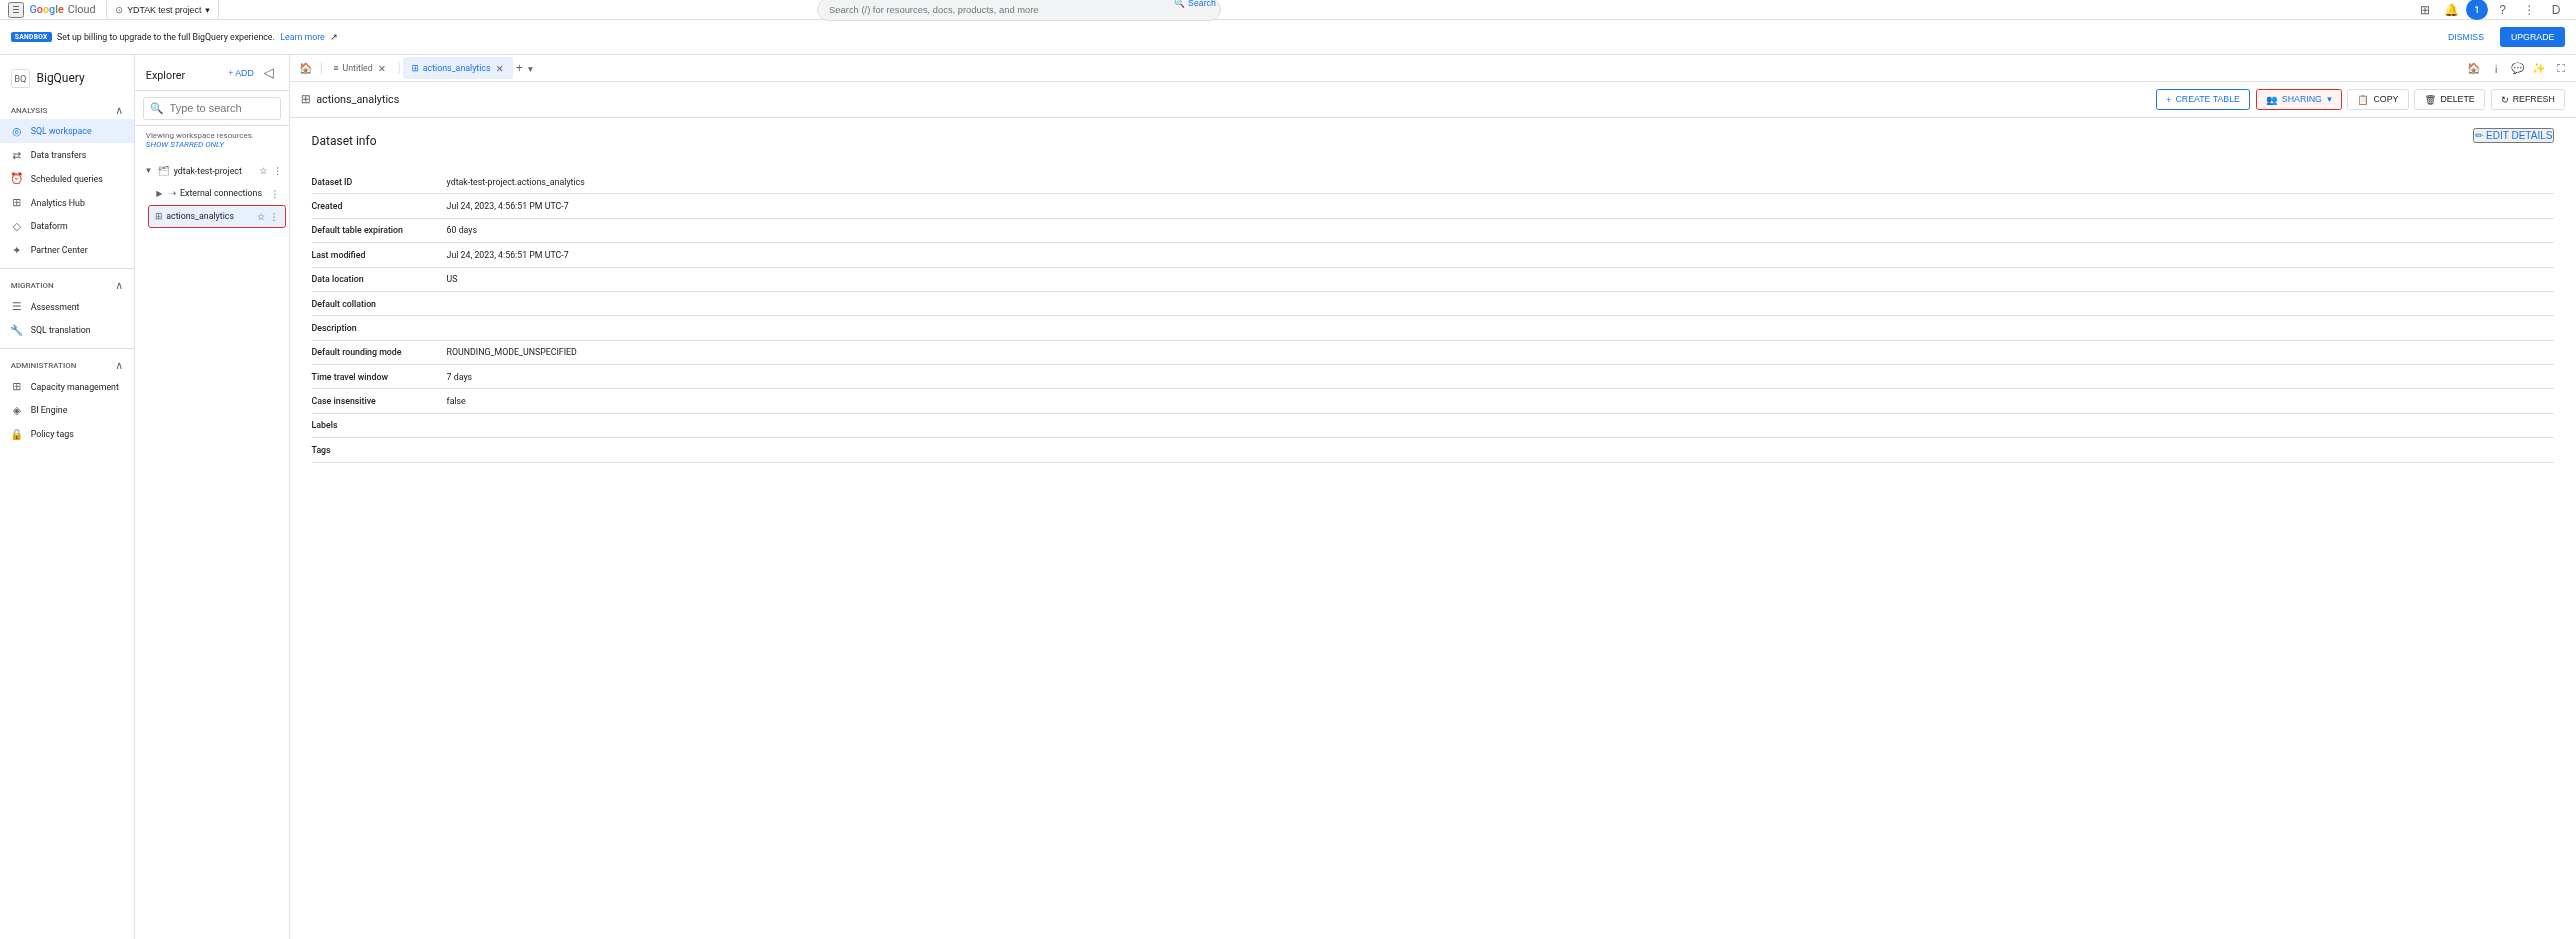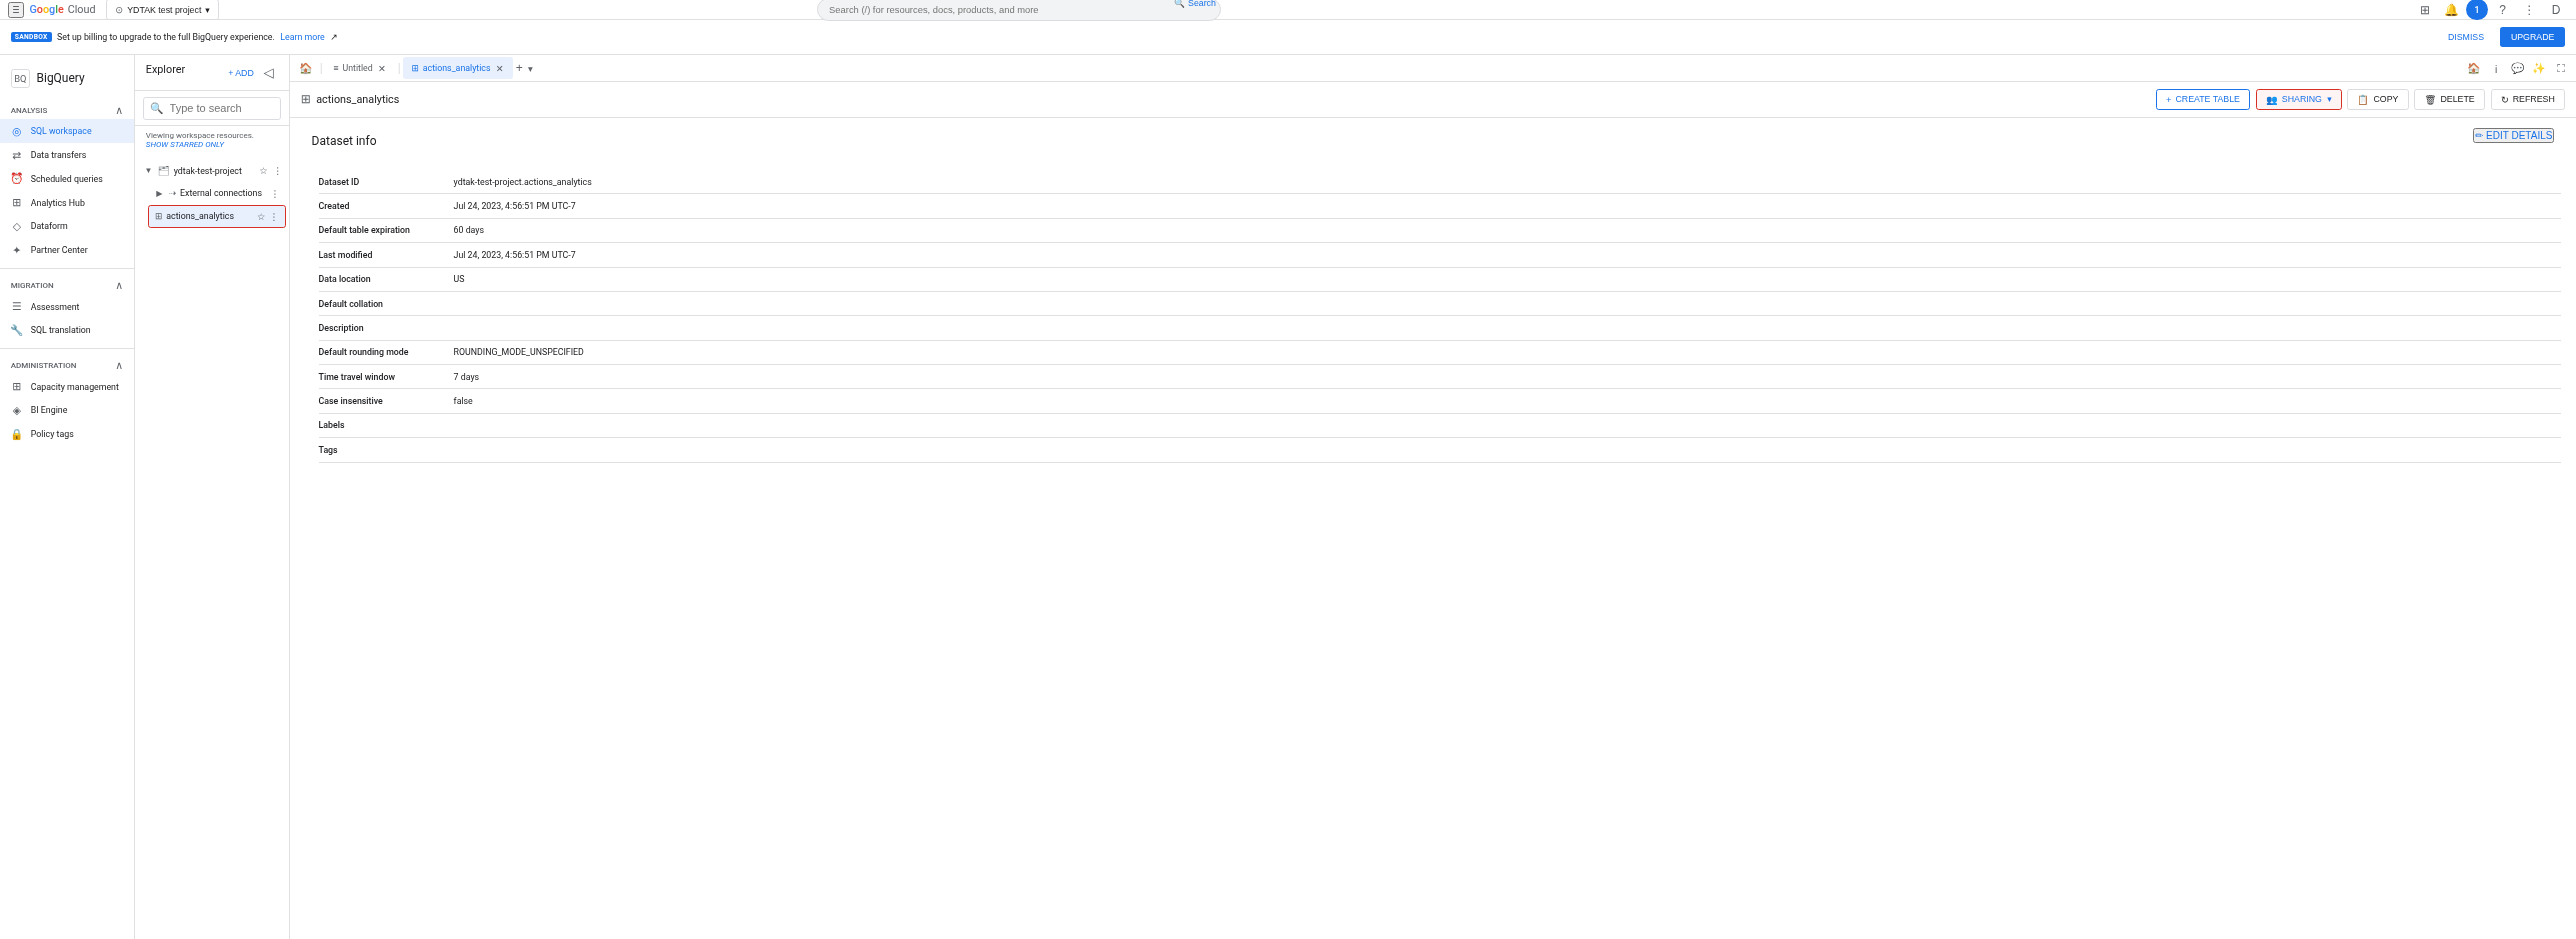--- a/index.html
+++ b/index.html
@@ -111,21 +111,21 @@
     .explorer-panel {
       display: flex; height: 100%; overflow: hidden;
     }
 
     
     .explorer-sidebar {
       width: 155px; min-width: 155px; border-right: 0.7px solid #e0e0e0;
       display: flex; flex-direction: column; overflow: hidden;
     }
     .explorer-header {
-      display: flex; align-items: flex-start; justify-content: space-between;
+      display: flex; align-items: flex-end; justify-content: space-between;
       padding: 8px 10.8px; border-bottom: 0.7px solid #e0e0e0;
     }
     .explorer-title { font-size: 10.8px; font-weight: 400; color: #202124; }
     .explorer-actions { display: flex; align-items: center; gap: 5.4px; }
     .add-btn {
       display: flex; align-items: center; gap: 2.7px; color: #1a73e8;
       font-size: 8.8px; font-weight: 500; cursor: pointer; background: none; border: none;
     }
     .collapse-panel-btn {
       width: 19px; height: 19px; display: flex; align-items: center; justify-content: center;
@@ -212,21 +212,21 @@
     .toolbar-btn.create-table { color: #1a73e8; border-color: #1a73e8; }
     .toolbar-btn.sharing { color: #1a73e8; border-color: #d93025; border-width: 1.3px; background: #fff4f4; }
     .toolbar-btn.sharing .dropdown-arrow { margin-left: 1.3px; }
     .toolbar-btn .btn-icon { font-size: 9.4px; }
     .dataset-content { padding: 16px 21.6px; }
     .dataset-info-title { font-size: 12px; font-weight: 400; color: #202124; margin-bottom: 9px; }
     .edit-details-link {
       display: flex; align-items: center; gap: 2.7px; color: #1a73e8;
       font-size: 10px; font-weight: 500; cursor: pointer; float: right; margin-top: -19px;
     }
-    .info-table { width: 100%; border-collapse: collapse; margin-left: 7px; }
+    .info-table { width: 100%; border-collapse: collapse; }
     .info-table tr { border-bottom: 0.7px solid #e0e0e0; }
     .info-table td { padding: 6.7px 0; font-size: 8.8px; vertical-align: top; }
     .info-table td:first-child { color: #202124; font-weight: 500; width: 135px; }
     .info-table td:last-child { color: #202124; }
 
     
     ::-webkit-scrollbar { width: 4px; height: 4px; }
     ::-webkit-scrollbar-track { background: transparent; }
     ::-webkit-scrollbar-thumb { background: #dadce0; border-radius: 2px; }
   </style>

